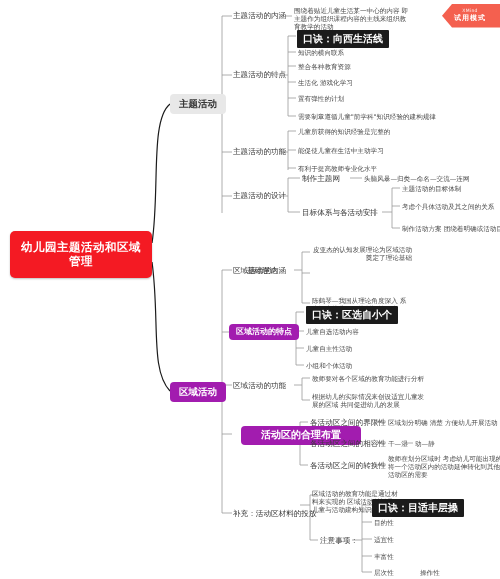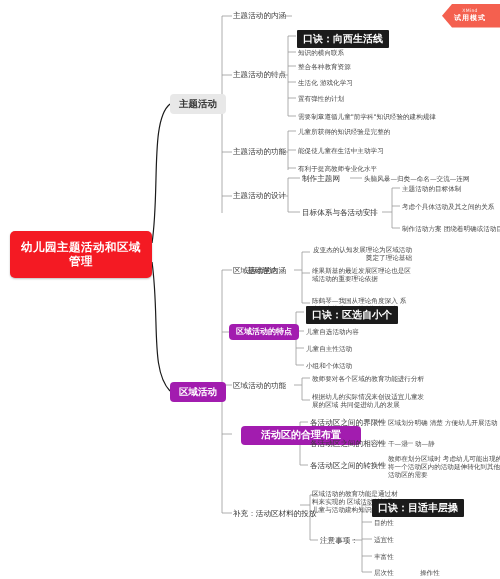--- a/index.html
+++ b/index.html
@@ -161,20 +161,21 @@
     <div class="r1">XMind</div>
     <div class="r2">试用模式</div>
   </div>
 
   <div class="node root" style="left:10px;top:231px;width:142px;">幼儿园主题活动和区域管理</div>
 
   <div class="node pill-grey" style="left:170px;top:94px;">主题活动</div>
   <div class="node pill-dark" style="left:170px;top:382px;">区域活动</div>
 
   <div class="node branch" style="left:233px;top:11px;">主题活动的内涵</div>
+  <div class="node leaf w1" style="left:294px;top:7px;">围绕着贴近儿童生活某一中心的内容 即主题作为组织课程内容的主线来组织教育教学的活动</div>
 
   <div class="node branch" style="left:233px;top:70px;">主题活动的特点</div>
   <div class="node pill-kou" style="left:297px;top:30px;">口诀：向西生活线</div>
   <div class="node leaf nw" style="left:298px;top:49px;">知识的横向联系</div>
   <div class="node leaf nw" style="left:298px;top:63px;">整合各种教育资源</div>
   <div class="node leaf nw" style="left:298px;top:79px;">生活化 游戏化学习</div>
   <div class="node leaf nw" style="left:298px;top:95px;">置有弹性的计划</div>
   <div class="node leaf nw" style="left:298px;top:113px;">需要制章遵循儿童"前学科"知识经验的建构规律</div>
 
   <div class="node branch" style="left:233px;top:147px;">主题活动的功能</div>
@@ -186,21 +187,20 @@
   <div class="node branch" style="left:302px;top:174px;">制作主题网</div>
   <div class="node leaf nw" style="left:364px;top:175px;">头脑风暴—归类—命名—交流—连网</div>
   <div class="node branch" style="left:302px;top:208px;">目标体系与各活动安排</div>
   <div class="node leaf nw" style="left:402px;top:185px;">主题活动的目标体制</div>
   <div class="node leaf nw" style="left:402px;top:203px;">考虑个具体活动及其之间的关系</div>
   <div class="node leaf nw" style="left:402px;top:225px;">制作活动方案 团绕着明确或活动目标</div>
 
   <div class="node branch" style="left:233px;top:266px;">区域活动的内涵</div>
   <div class="node branch" style="left:247px;top:266px;">基础理论</div>
   <div class="node leaf w2" style="left:312px;top:246px;text-align:right;">皮亚杰的认知发展理论为区域活动奠定了理论基础</div>
-  <div class="node leaf w2" style="left:312px;top:267px;">维果斯基的最近发展区理论也是区域活动的重要理论依据</div>
   <div class="node leaf w2" style="left:312px;top:297px;">陈鹤琴—我国从理论角度深入 系统探索幼儿园环境创设第一人</div>
 
   <div class="node pill-dark" style="left:229px;top:324px;font-size:8px;padding:3px 7px;">区域活动的特点</div>
   <div class="node pill-kou" style="left:306px;top:306px;">口诀：区选自小个</div>
   <div class="node leaf nw" style="left:306px;top:328px;">儿童自选活动内容</div>
   <div class="node leaf nw" style="left:306px;top:345px;">儿童自主性活动</div>
   <div class="node leaf nw" style="left:306px;top:362px;">小组和个体活动</div>
 
   <div class="node branch" style="left:233px;top:381px;">区域活动的功能</div>
   <div class="node leaf nw" style="left:312px;top:375px;">教师要对各个区域的教育功能进行分析</div>

